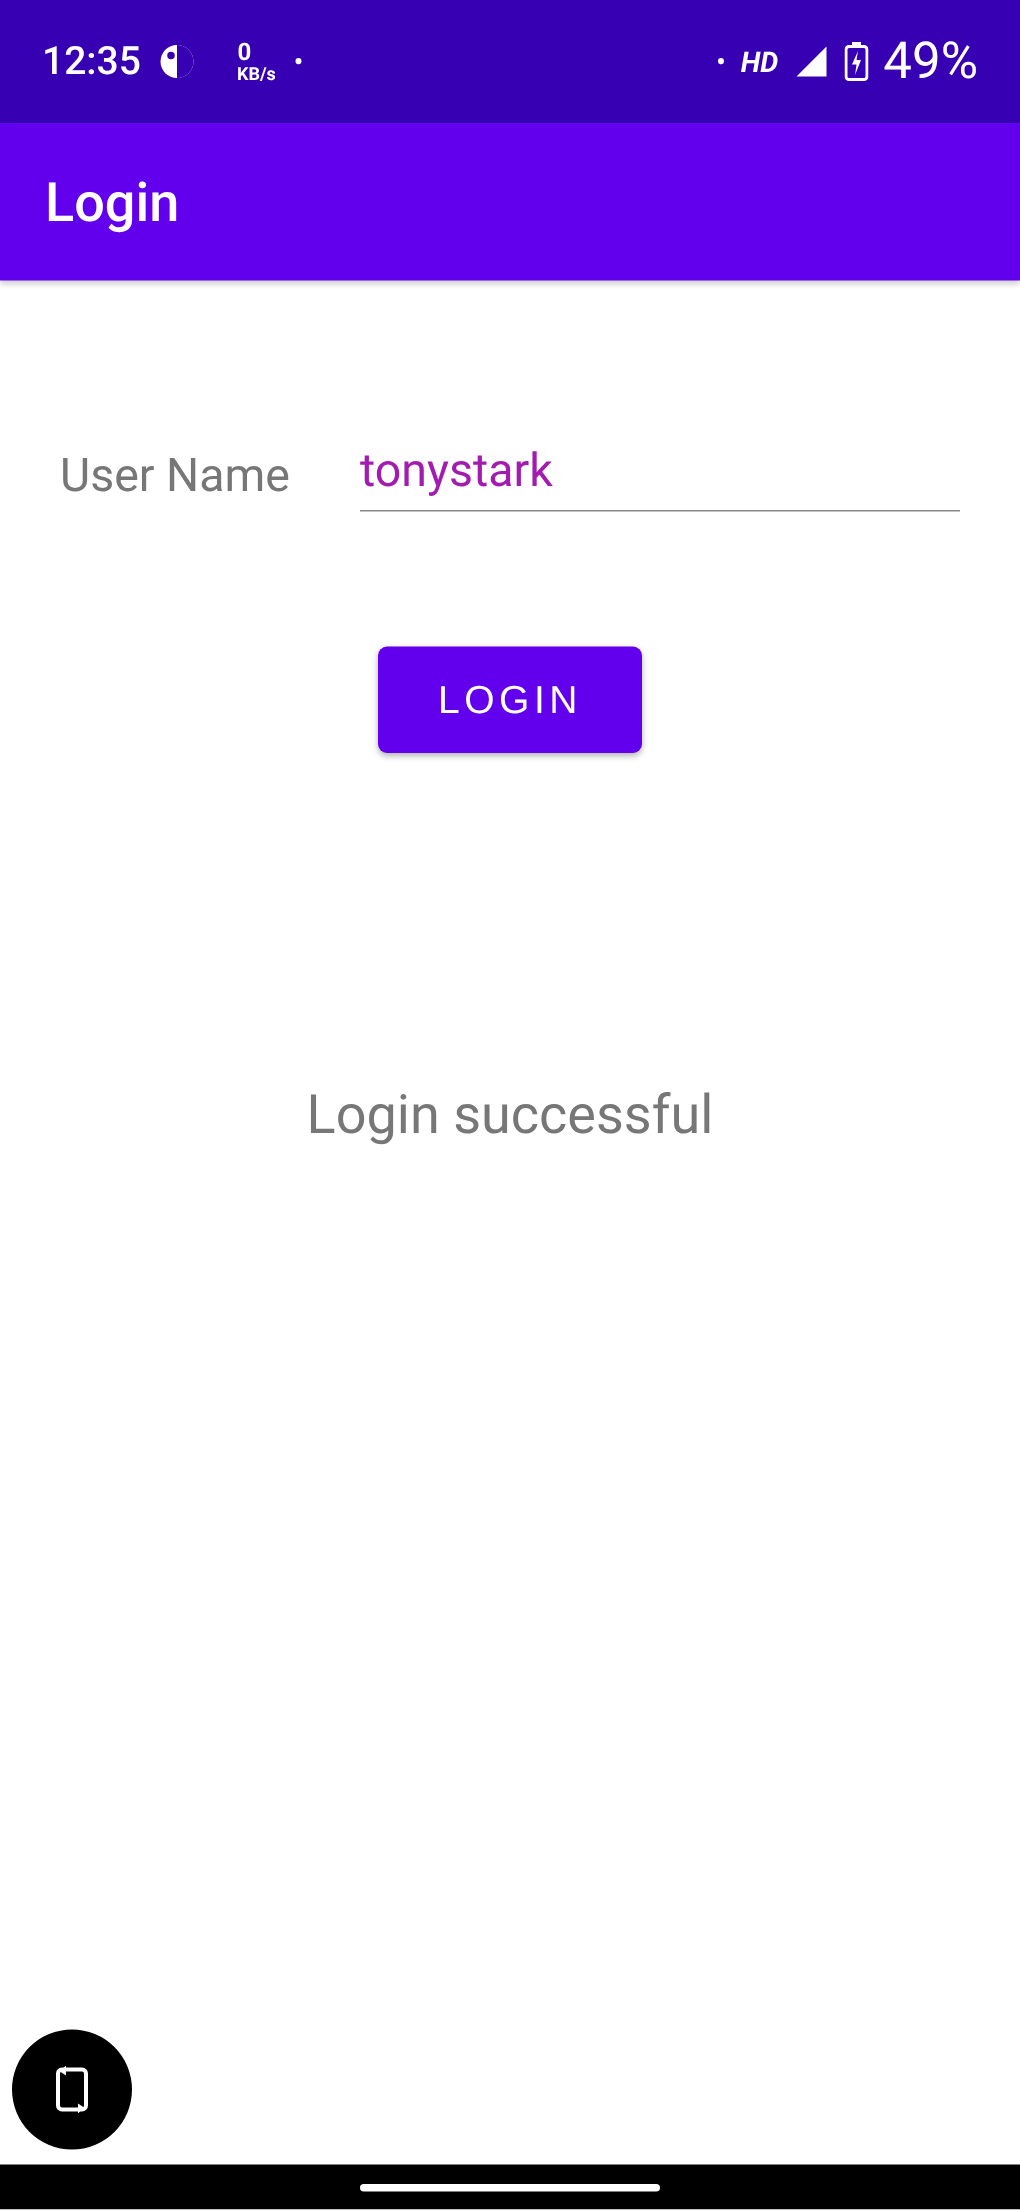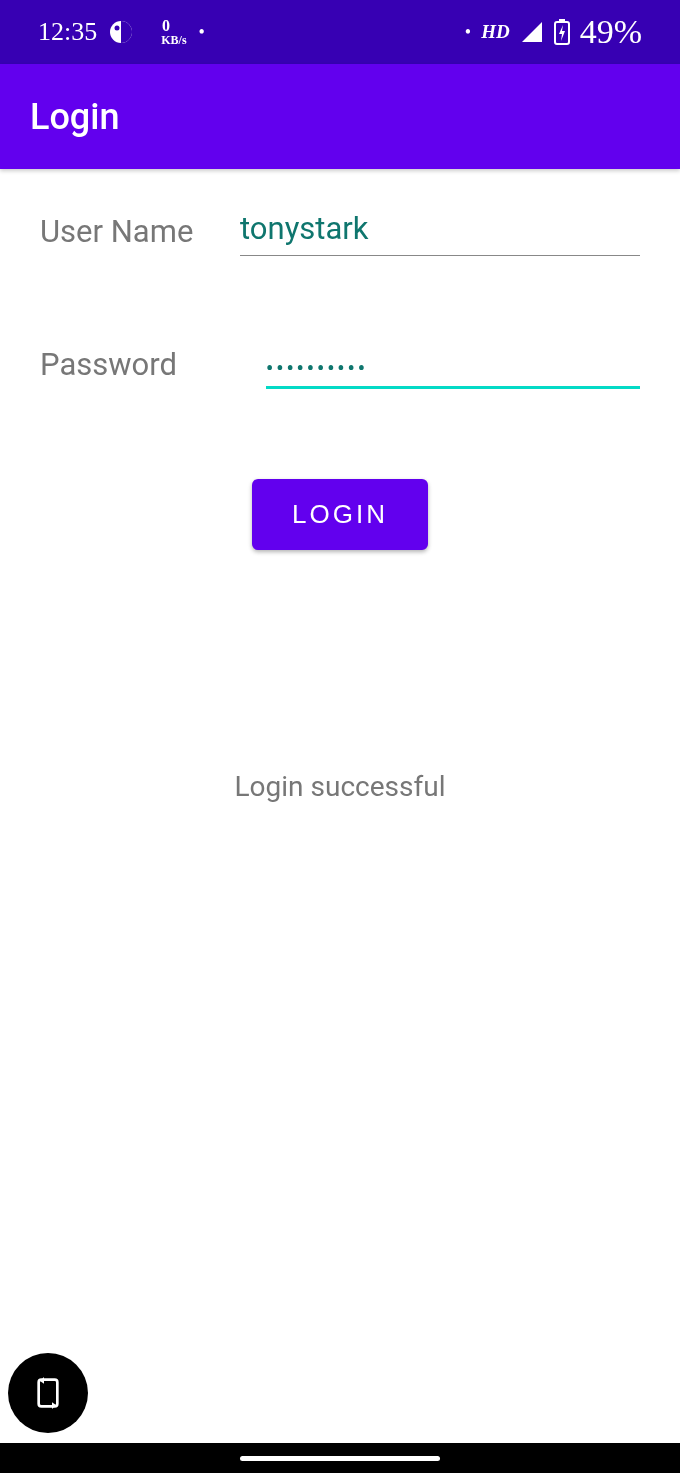--- a/index.html
+++ b/index.html
@@ -9,30 +9,29 @@
     }
     body {
       width: 680px;
       height: 1473px;
       font-family: Roboto, -apple-system, BlinkMacSystemFont, sans-serif;
       background: #ffffff;
       position: relative;
       overflow: hidden;
     }
     .status-bar {
-      height: 64px;
+      height: 82px;
       background: #3700b3;
       color: #ffffff;
       display: flex;
       align-items: center;
       justify-content: space-between;
-      padding: 0 38px;
+      padding: 0 28px;
       font-size: 24px;
       font-weight: 500;
-      font-family: Liberation Serif, serif;
     }
     .status-left {
       display: flex;
       align-items: center;
       gap: 12px;
     }
     .status-right {
       display: flex;
       align-items: center;
       gap: 10px;
@@ -78,46 +77,45 @@
       display: flex;
       align-items: center;
       padding: 0 30px;
       box-shadow: 0 2px 4px rgba(0,0,0,0.2);
     }
     .app-bar-title {
       font-size: 36px;
       font-weight: 500;
     }
     .content {
-      padding: 37px 40px 0 40px;
+      padding: 104px 40px 0 40px;
     }
     .form-row {
       display: flex;
       align-items: flex-end;
       margin-bottom: 90px;
     }
     .form-label {
       width: 210px;
       color: #777777;
       font-size: 31px;
       font-weight: 400;
       padding-bottom: 6px;
     }
     .form-input {
       flex: 1;
       border: none;
       border-bottom: 1px solid #888888;
       font-size: 31px;
       font-weight: 400;
-      color: #0f766e;
+      color: #a21caf;
       padding: 4px 0 8px 0;
       outline: none;
       background: transparent;
       font-family: inherit;
-      margin-left: 16px;
     }
     .form-input.focused {
       border-bottom: 3px solid #03dac6;
       padding-bottom: 6px;
     }
     .form-input.password {
       letter-spacing: 3px;
       font-size: 20px;
       font-weight: 700;
     }
@@ -135,21 +133,21 @@
       font-size: 26px;
       font-weight: 500;
       letter-spacing: 3px;
       cursor: pointer;
       box-shadow: 0 2px 4px rgba(0,0,0,0.3);
     }
     .status-message {
       text-align: center;
       margin-top: 220px;
       color: #777777;
-      font-size: 28px;
+      font-size: 36px;
       font-weight: 400;
     }
     .fab {
       position: absolute;
       bottom: 40px;
       left: 8px;
       width: 80px;
       height: 80px;
       border-radius: 50%;
       background: #000000;
@@ -216,24 +214,20 @@
 
 <div class="app-bar">
   <span class="app-bar-title">Login</span>
 </div>
 
 <div class="content">
   <div class="form-row">
     <div class="form-label">User Name</div>
     <input class="form-input" type="text" value="tonystark" style="">
   </div>
-  <div class="form-row">
-    <div class="form-label">Password</div>
-    <input class="form-input focused password" type="text" value="••••••••••" style="">
-  </div>
   <div class="button-row">
     <button class="login-button">LOGIN</button>
   </div>
   <div class="status-message">Login successful</div>
 </div>
 
 <div class="fab">
   <span class="rotate-icon">
     <svg width="32" height="32" viewBox="0 0 24 24">
         <path d="M7 2 L17 2 A2 2 0 0 1 19 4 L19 20 A2 2 0 0 1 17 22 L7 22 A2 2 0 0 1 5 20 L5 4 A2 2 0 0 1 7 2 Z" fill="none" stroke="#ffffff" stroke-width="2"></path>

